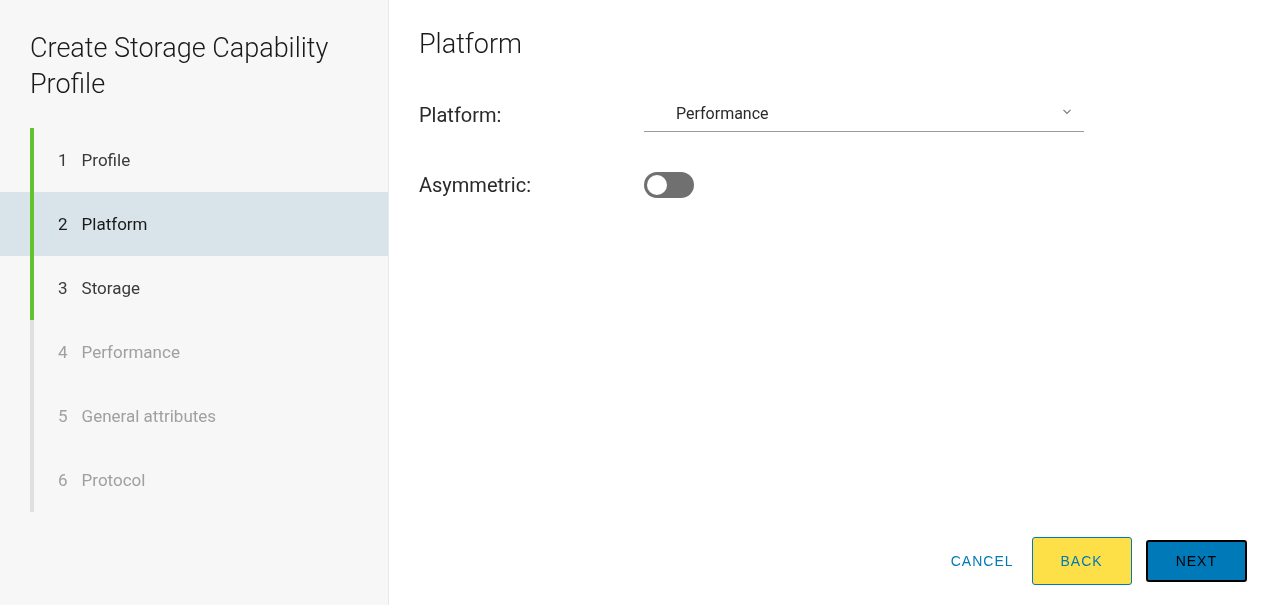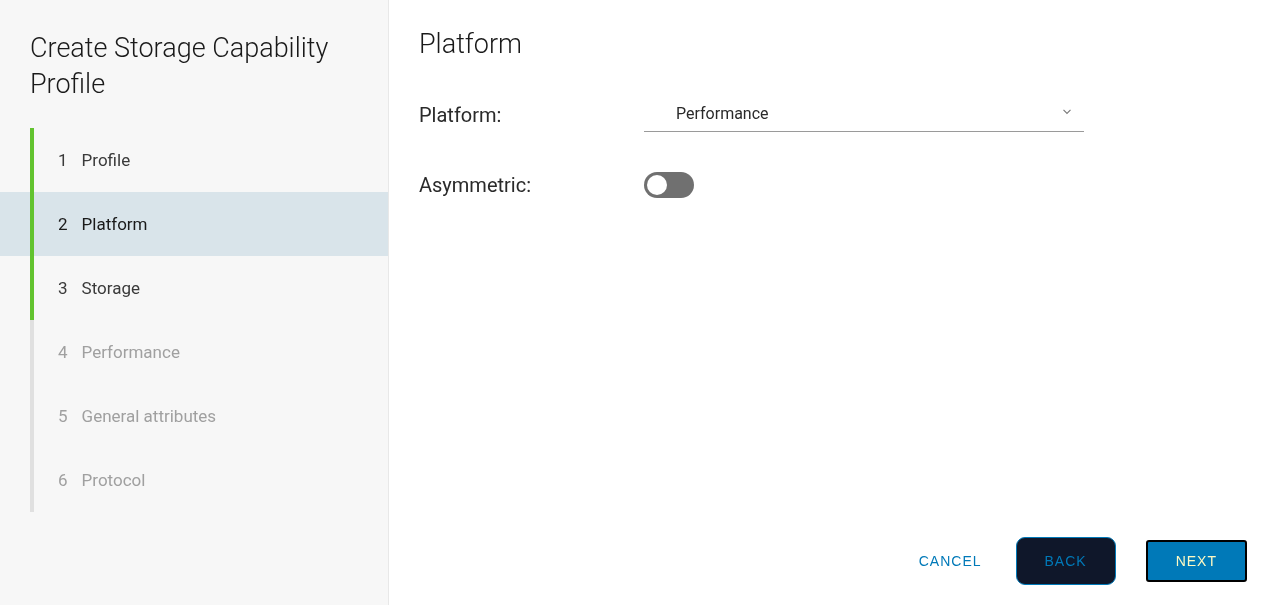--- a/index.html
+++ b/index.html
@@ -143,49 +143,49 @@
     width: 20px;
     height: 20px;
     background: #ffffff;
     border-radius: 50%;
   }
   .footer {
     margin-top: auto;
     display: flex;
     justify-content: flex-end;
     align-items: center;
-    gap: 30px;
+    gap: 14px;
     padding-top: 20px;
   }
   .btn-link {
     background: none;
     border: none;
     color: #0079b8;
     font-size: 14px;
     font-weight: 500;
     letter-spacing: 1px;
     cursor: pointer;
     padding: 10px 4px;
   }
   .btn-outline {
-    background: #0f172a;
+    background: #fde047;
     border: 1px solid #0079b8;
-    border-radius: 9px;
+    border-radius: 3px;
     color: #0079b8;
     font-size: 14px;
     font-weight: 500;
     letter-spacing: 1px;
     cursor: pointer;
     padding: 15px 28px;
   }
   .btn-primary {
     background: #0079b8;
     border: 2px solid #000000;
     border-radius: 3px;
-    color: #fef9c3;
+    color: #000000;
     font-size: 14px;
     font-weight: 500;
     letter-spacing: 1px;
     cursor: pointer;
     padding: 11px 28px;
   }
 </style>
 </head>
 <body>
 

